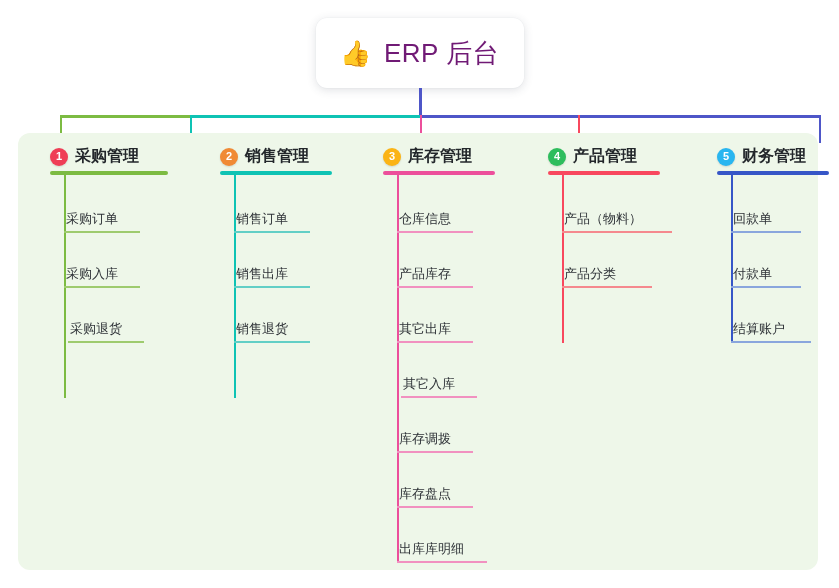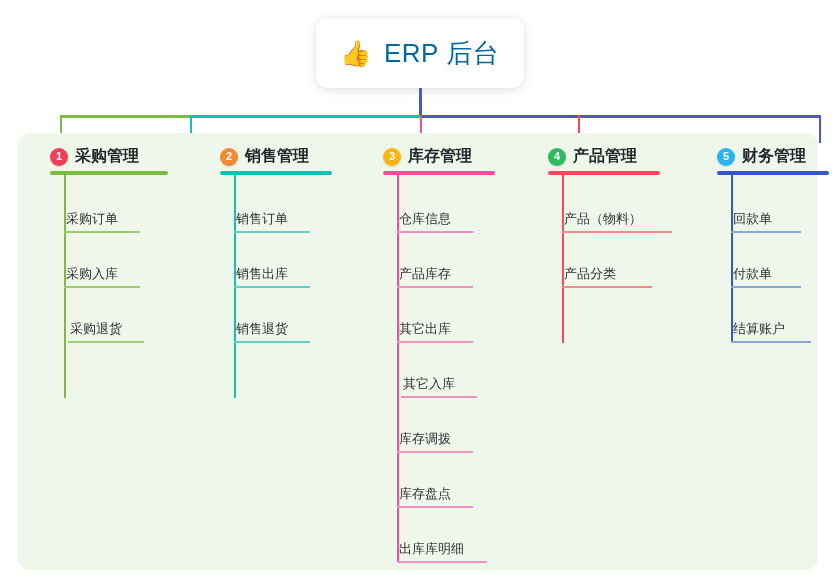--- a/index.html
+++ b/index.html
@@ -13,21 +13,21 @@
 
   
   .root-node{
     position:absolute;left:316px;top:18px;width:208px;height:70px;
     background:#ffffff;border-radius:11px;
     box-shadow:0 2px 10px rgba(60,70,90,.16),0 0 0 .5px rgba(120,130,150,.06);
     display:flex;align-items:center;justify-content:center;
     gap:12px;box-sizing:border-box;
   }
   .root-emoji{font-size:25px;line-height:1;}
-  .root-title{font-size:26px;color:#0369a1;letter-spacing:.5px;white-space:nowrap;}
+  .root-title{font-size:26px;color:#701a75;letter-spacing:.5px;white-space:nowrap;}
 
   
   .conn{position:absolute;}
 
   
   .panel{
     position:absolute;left:18px;top:133px;width:800px;height:437px;
     background:#eef7e9;border-radius:12px;
   }
 

